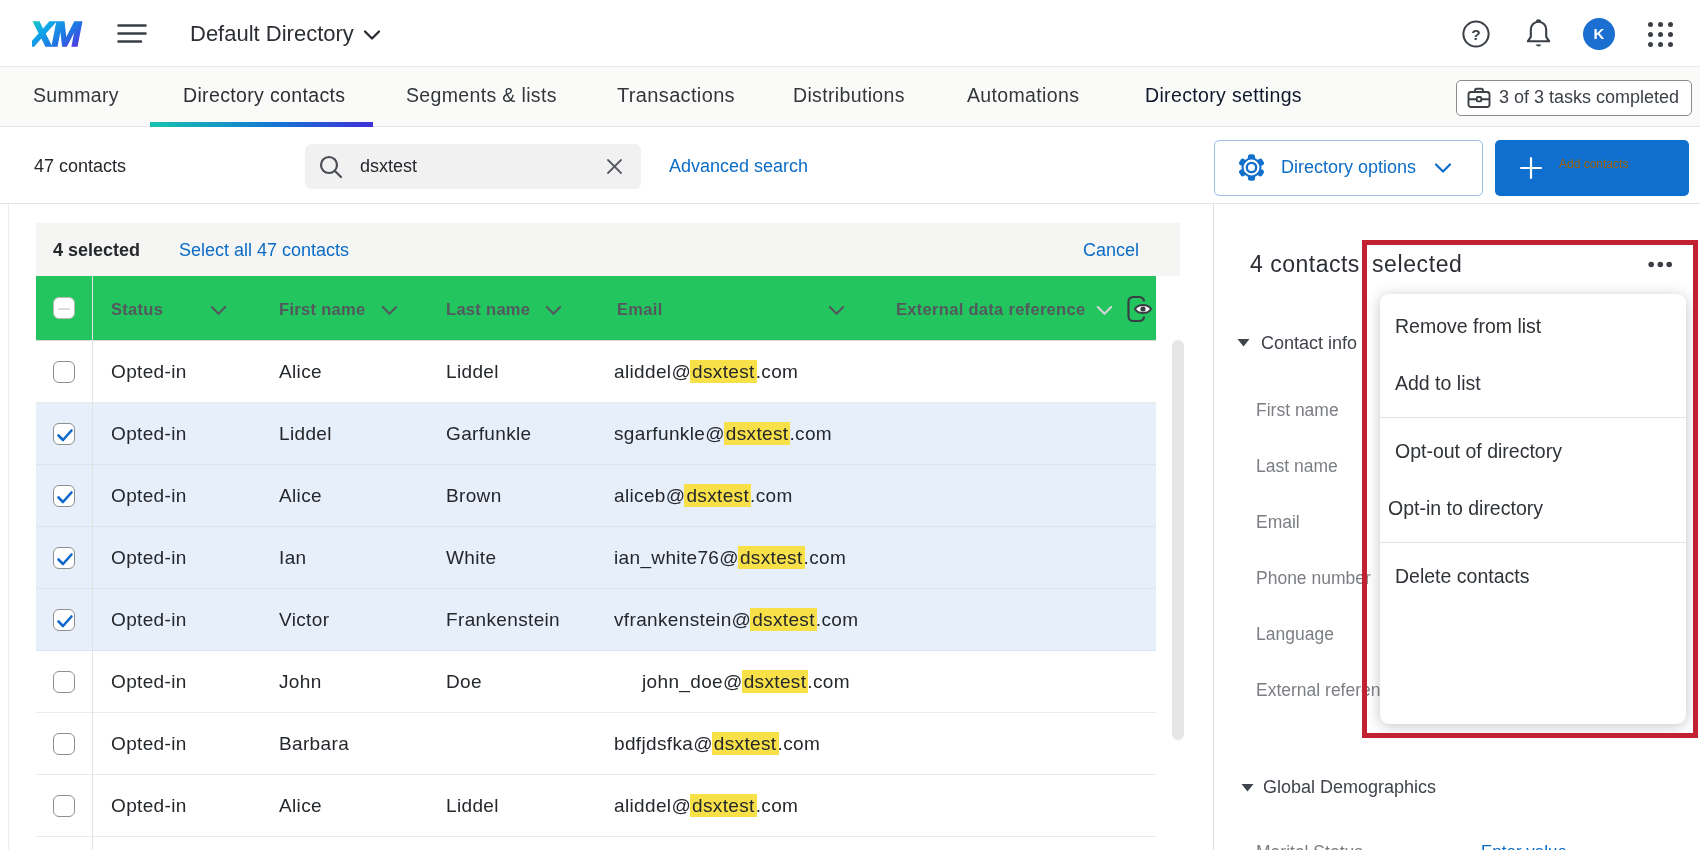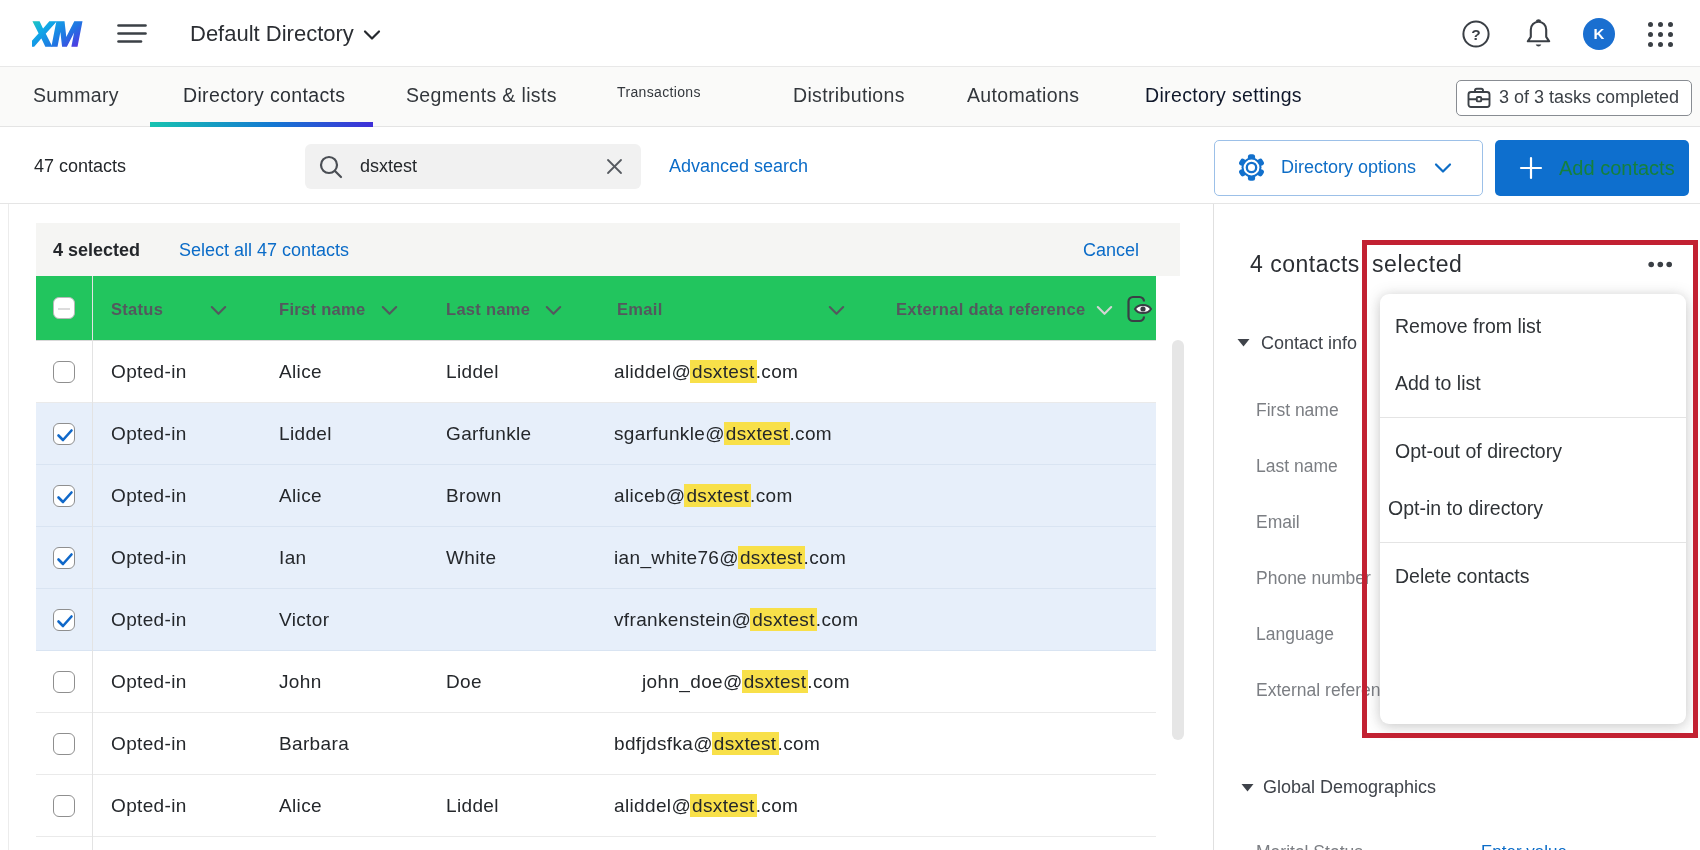--- a/index.html
+++ b/index.html
@@ -62,21 +62,21 @@
     <circle cx="3.5" cy="23.5" r="2.5"></circle>
         <circle cx="13.5" cy="23.5" r="2.5"></circle>
         <circle cx="23.5" cy="23.5" r="2.5"></circle>
   </g>
 </svg>
 
 <div class="abs" style="left:0;top:67px;width:1700px;height:60px;background:#fafaf9;border-bottom:1px solid #e4e4e4;"></div>
 <div class="abs" style="left:33px;top:84px;font-size:19.5px;letter-spacing:0.35px;color:#33373c;">Summary</div>
 <div class="abs" style="left:183px;top:84px;font-size:19.5px;letter-spacing:0.35px;color:#2c3036;">Directory contacts</div>
 <div class="abs" style="left:406px;top:84px;font-size:19.5px;letter-spacing:0.35px;color:#33373c;">Segments &amp; lists</div>
-<div class="abs" style="left:617px;top:84px;font-size:14px;letter-spacing:0.35px;color:#33373c;">Transactions</div>
+<div class="abs" style="left:617px;top:84px;font-size:20px;letter-spacing:0.35px;color:#33373c;">Transactions</div>
 <div class="abs" style="left:793px;top:84px;font-size:19.5px;letter-spacing:0.35px;color:#33373c;">Distributions</div>
 <div class="abs" style="left:967px;top:84px;font-size:19.5px;letter-spacing:0.35px;color:#33373c;">Automations</div>
 <div class="abs" style="left:1145px;top:84px;font-size:19.5px;letter-spacing:0.35px;color:#0f172a;">Directory settings</div>
 <div class="abs" style="left:150px;top:122px;width:223px;height:5px;background:linear-gradient(90deg,#17c3b0,#1478d2 55%,#3f2fd8);"></div>
 
 <div class="abs" style="left:1456px;top:80px;width:236px;height:36px;border:1px solid #888c92;border-radius:5px;background:#fff;"></div>
 <svg class="abs" style="left:1467px;top:87px;" width="24" height="22" viewBox="0 0 24 22">
   <g fill="none" stroke="#3c4147" stroke-width="1.9">
     <rect x="1.5" y="5" width="21" height="15" rx="2.5"></rect>
     <path d="M8 5 V3.5 a1.8 1.8 0 0 1 1.8-1.8 h4.4 a1.8 1.8 0 0 1 1.8 1.8 V5"></path>
@@ -120,21 +120,21 @@
   <polyline points="2,2.5 9,9.5 16,2.5" fill="none" stroke="#0d6dc6" stroke-width="2.2" stroke-linecap="round" stroke-linejoin="round"></polyline>
 </svg>
 
 <div class="abs" style="left:1495px;top:140px;width:194px;height:56px;border-radius:5px;background:#0e6fce;"></div>
 <svg class="abs" style="left:1519px;top:156px;" width="24" height="24" viewBox="0 0 24 24">
   <g stroke="#fff" stroke-width="2.2" stroke-linecap="round">
     <line x1="12" y1="2" x2="12" y2="22"></line>
         <line x1="2" y1="12" x2="22" y2="12"></line>
   </g>
 </svg>
-<div class="abs" style="left:1559px;top:157px;font-size:20px;color:#15803d;">Add contacts</div>
+<div class="abs" style="left:1559px;top:157px;font-size:12px;color:#a16207;">Add contacts</div>
 
 <div class="abs" style="left:8px;top:204px;width:1px;height:646px;background:#ececec;"></div>
 <div class="abs" style="left:1213px;top:204px;width:1px;height:646px;background:#e0e0e0;"></div>
 
 <div class="abs" style="left:36px;top:223px;width:1144px;height:53px;background:#f5f5f3;"></div>
 <div class="abs" style="left:53px;top:240px;font-size:18px;font-weight:bold;color:#24272b;">4 selected</div>
 <div class="abs link" style="left:179px;top:240px;font-size:18px;">Select all 47 contacts</div>
 <div class="abs link" style="left:1083px;top:240px;font-size:18px;">Cancel</div>
 
 <style>
@@ -218,20 +218,21 @@
       <div class="cell" style="left:578px;">ian_white76@<span class="hl">dsxtest</span>.com</div>
 </div>
 <div class="row sel" style="top:589px;">
   <div class="cb">
         <svg width="20" height="20" viewBox="0 0 20 20" style="margin:1px;">
           <polyline points="3.5,10.5 8,15 16.5,5.5" fill="none" stroke="#1068c9" stroke-width="2.6" stroke-linecap="round" stroke-linejoin="round"></polyline>
         </svg>
       </div>
   <div class="cell" style="left:75px;">Opted-in</div>
       <div class="cell" style="left:243px;">Victor</div>
+      <div class="cell" style="left:410px;">Frankenstein</div>
       <div class="cell" style="left:578px;">vfrankenstein@<span class="hl">dsxtest</span>.com</div>
 </div>
 <div class="row" style="top:651px;">
   <div class="cb"></div>
   <div class="cell" style="left:75px;">Opted-in</div>
       <div class="cell" style="left:243px;">John</div>
       <div class="cell" style="left:410px;">Doe</div>
       <div class="cell" style="left:578px;margin-left:28px;">john_doe@<span class="hl">dsxtest</span>.com</div>
 </div>
 <div class="row" style="top:713px;">

